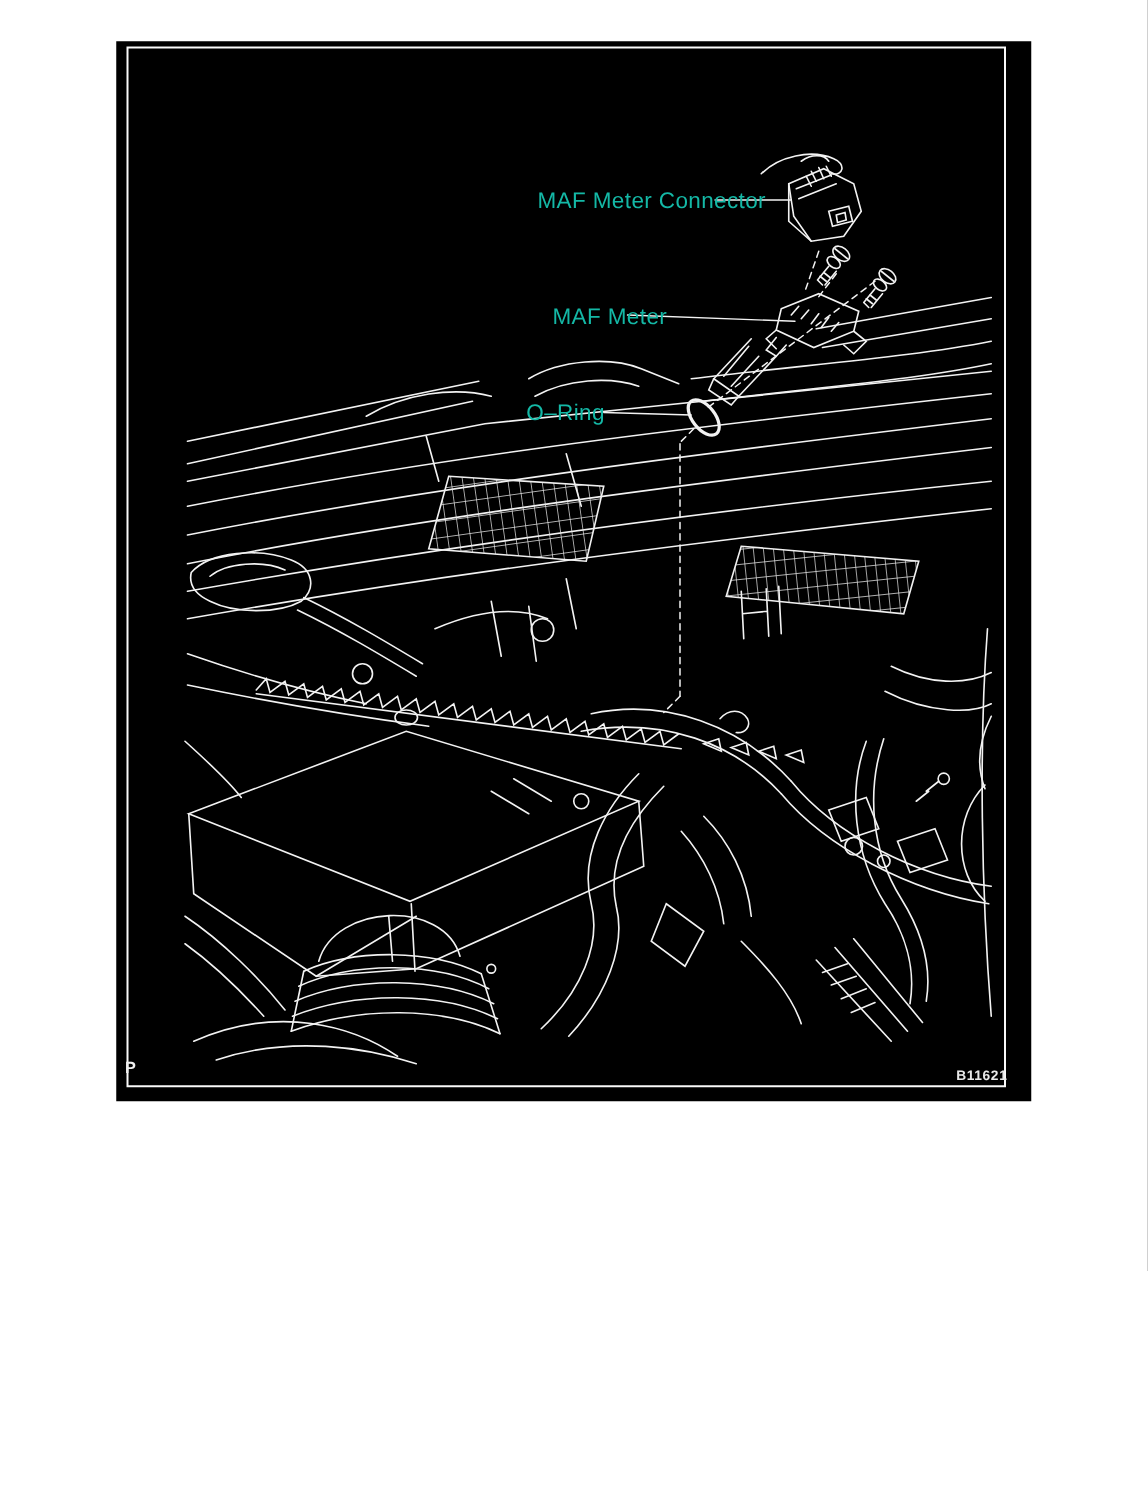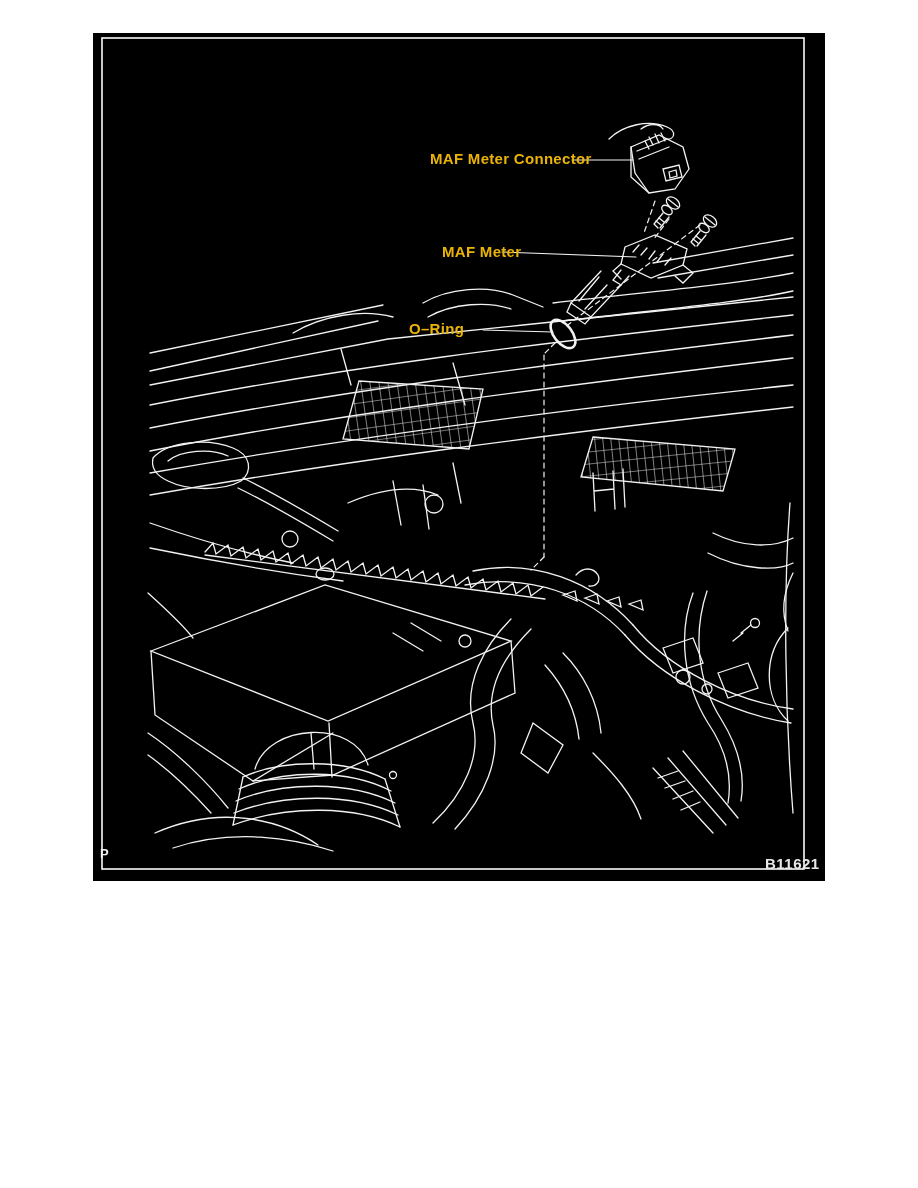--- a/index.html
+++ b/index.html
@@ -12,38 +12,38 @@
   }
   .figure-panel{
     position:absolute;
     left:93px;top:33px;
     width:732px;height:848px;
     background:#000000;
   }
   .figure-panel svg{position:absolute;left:0;top:0;}
   .part-label{
     position:absolute;
-    color:#eab308;
-    font-size:15px;
-    font-weight:bold;
+    color:#14b8a6;
+    font-size:18px;
+    font-weight:normal;
     letter-spacing:.3px;
     white-space:nowrap;
   }
   .corner-letter{
     position:absolute;
     left:7px;top:813px;
     color:#f0f0f0;
     font-size:13px;
     font-weight:bold;
   }
   .figure-number{
     position:absolute;
     left:672px;top:822px;
     color:#e8e8e8;
-    font-size:15px;
+    font-size:11px;
     font-weight:bold;
     letter-spacing:.5px;
   }
 </style>
 </head>
 <body>
 
 <div class="page">
 
   <div class="figure-panel">
@@ -216,20 +216,20 @@
         <path d="M300 600 L330 618 M318 590 L348 608"></path>
         <path d="M440 690 L470 712 L455 740 L428 720 Z"></path>
         <circle cx="372" cy="608" r="6"></circle>
       </g>
     </svg>
 
     <span class="part-label" style="left:337px;top:117px">MAF Meter Connector</span>
 
     <span class="part-label" style="left:349px;top:210px">MAF Meter</span>
 
-    <span class="part-label" style="left:316px;top:287px">O–Ring</span>
+    <span class="part-label" style="left:328px;top:287px">O–Ring</span>
 
     <span class="corner-letter">P</span>
 
     <span class="figure-number">B11621</span>
   </div>
 
 </div>
 
 </body></html>

